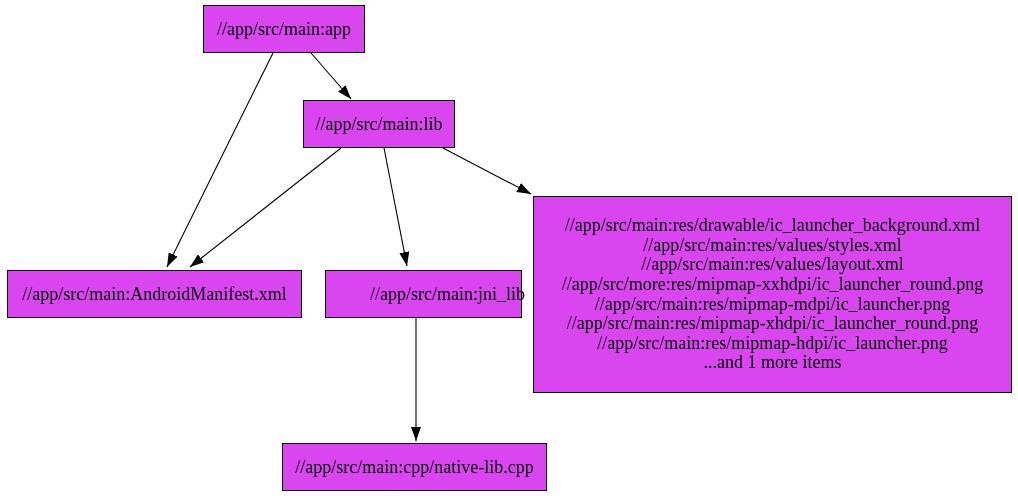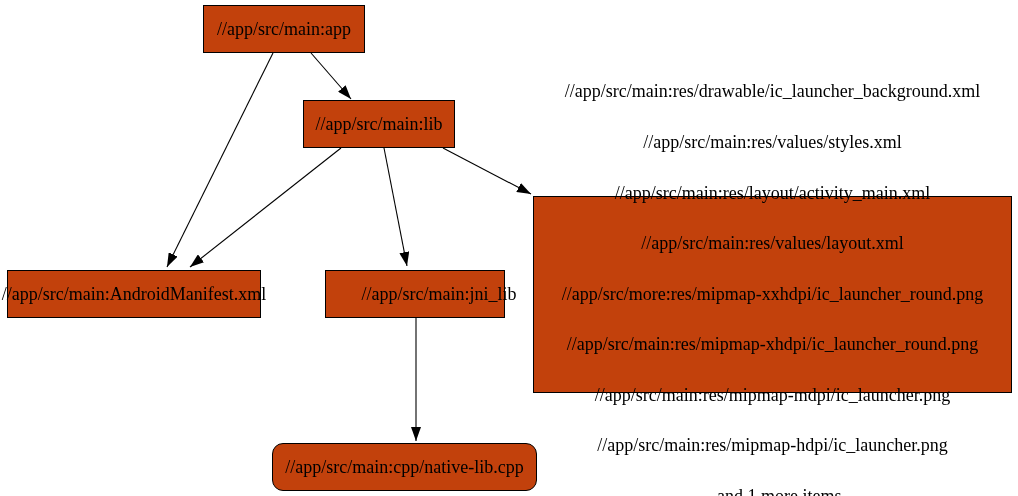--- a/index.html
+++ b/index.html
@@ -20,39 +20,39 @@
     position: absolute;
     left: 0;
     top: 0;
     width: 1018px;
     height: 496px;
   }
   .node {
     position: absolute;
     box-sizing: border-box;
     border: 1px solid #000000;
-    background: #c2410c;
+    background: #d946ef;
     display: flex;
     align-items: center;
     justify-content: center;
     font-size: 18px;
     line-height: 20px;
     white-space: nowrap;
   }
   .node.multi {
     flex-direction: column;
     font-size: 18px;
     line-height: 19.6px;
   }
   #n-app      { left: 203px; top: 5px;   width: 162px; height: 48px; }
   #n-lib      { left: 303px; top: 100px; width: 152px; height: 48px; }
-  #n-manifest { left: 7px;   top: 270px; width: 254px; height: 48px; }
-  #n-jni      { left: 325px; top: 270px; width: 180px; height: 48px; padding-left: 48px; }
-  #n-res      { left: 533px; top: 196px; width: 479px; height: 197px; gap: 31px; }
-  #n-native   { left: 272px; top: 443px; width: 265px; height: 48px; border-radius: 11px; }
+  #n-manifest { left: 7px;   top: 270px; width: 295px; height: 48px; }
+  #n-jni      { left: 325px; top: 270px; width: 197px; height: 48px; padding-left: 48px; }
+  #n-res      { left: 533px; top: 196px; width: 479px; height: 197px; }
+  #n-native   { left: 282px; top: 443px; width: 265px; height: 48px; }
   line.edge {
     stroke: #000000;
     stroke-width: 1.1;
   }
 </style>
 </head>
 <body>
 
 <div class="canvas">
 
@@ -82,25 +82,24 @@
     <span>//app/src/main:AndroidManifest.xml</span>
   </div>
 
   <div class="node" id="n-jni">
     <span>//app/src/main:jni_lib</span>
   </div>
 
   <div class="node multi" id="n-res">
     <div>//app/src/main:res/drawable/ic_launcher_background.xml</div>
     <div>//app/src/main:res/values/styles.xml</div>
-    <div>//app/src/main:res/layout/activity_main.xml</div>
     <div>//app/src/main:res/values/layout.xml</div>
     <div>//app/src/more:res/mipmap-xxhdpi/ic_launcher_round.png</div>
+    <div>//app/src/main:res/mipmap-mdpi/ic_launcher.png</div>
     <div>//app/src/main:res/mipmap-xhdpi/ic_launcher_round.png</div>
-    <div>//app/src/main:res/mipmap-mdpi/ic_launcher.png</div>
     <div>//app/src/main:res/mipmap-hdpi/ic_launcher.png</div>
     <div>...and 1 more items</div>
   </div>
 
   <div class="node" id="n-native">
     <span>//app/src/main:cpp/native-lib.cpp</span>
   </div>
 
 </div>
 

